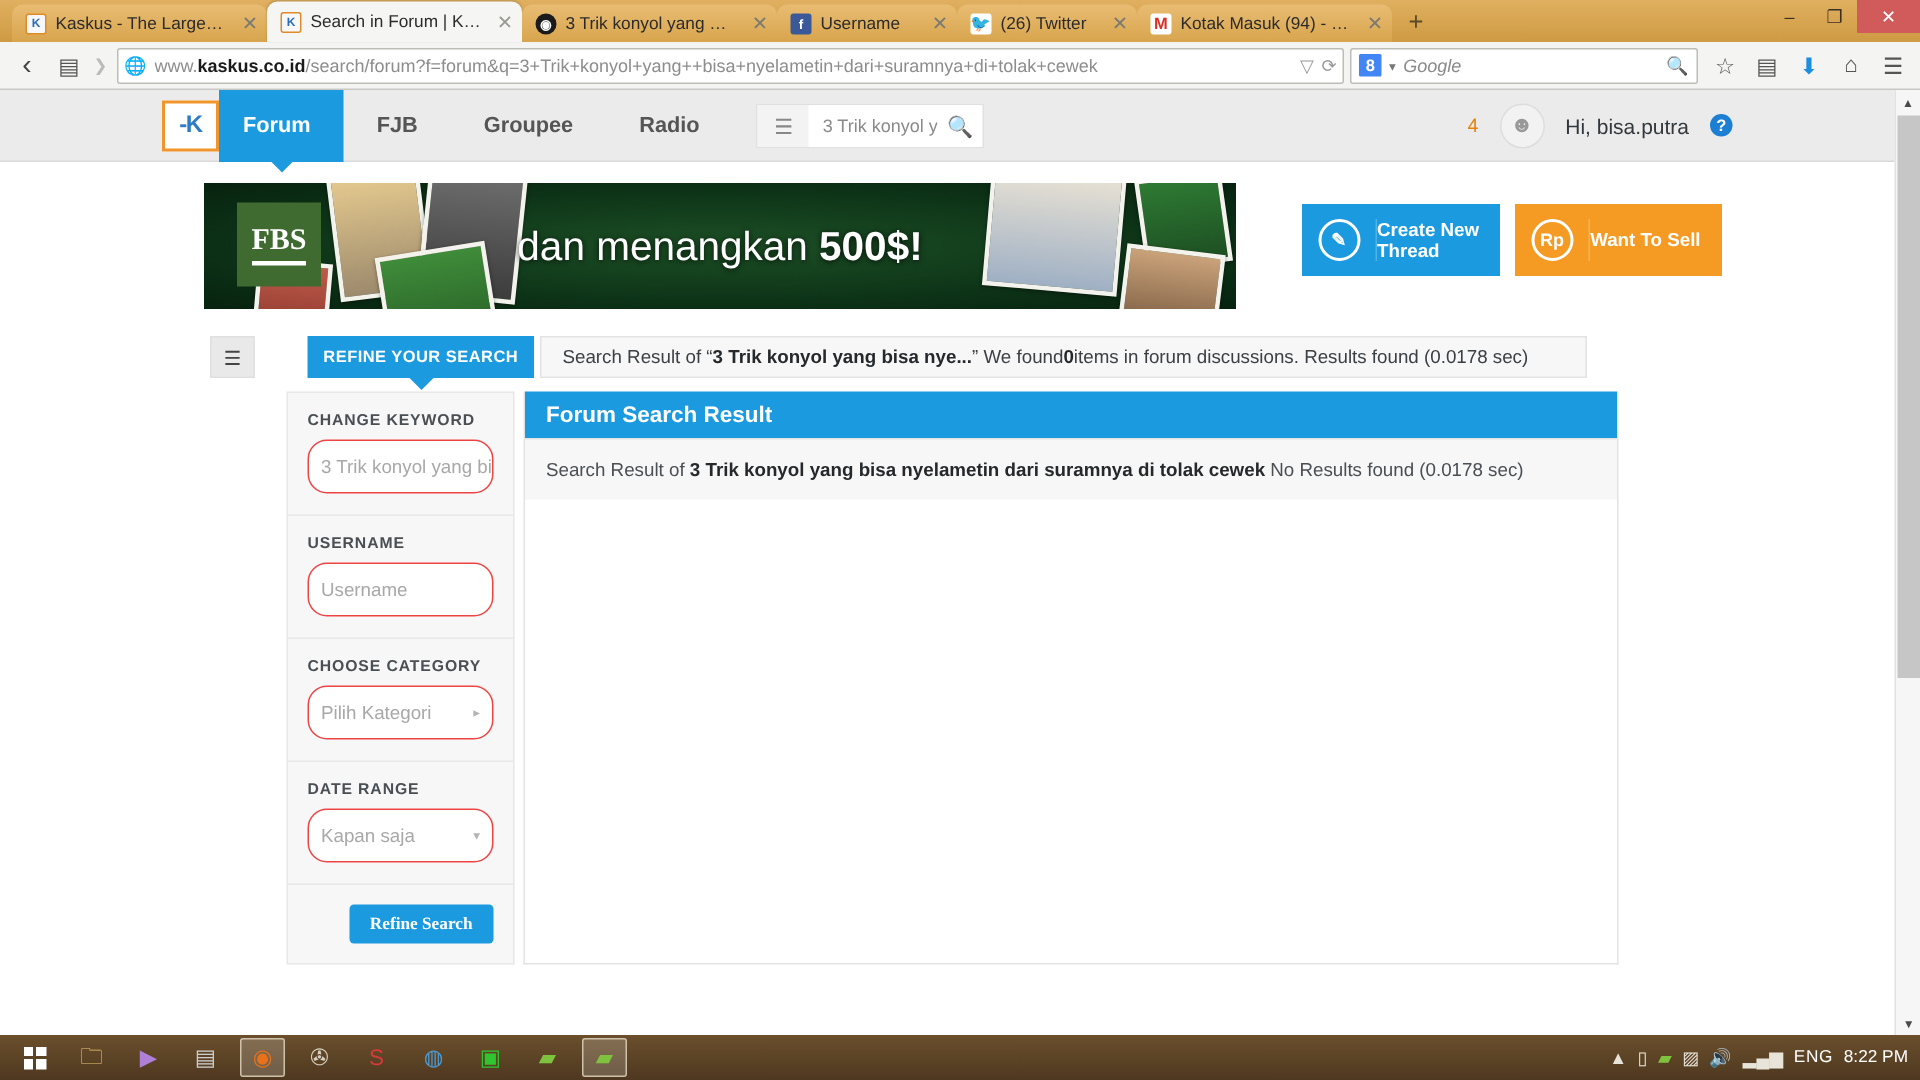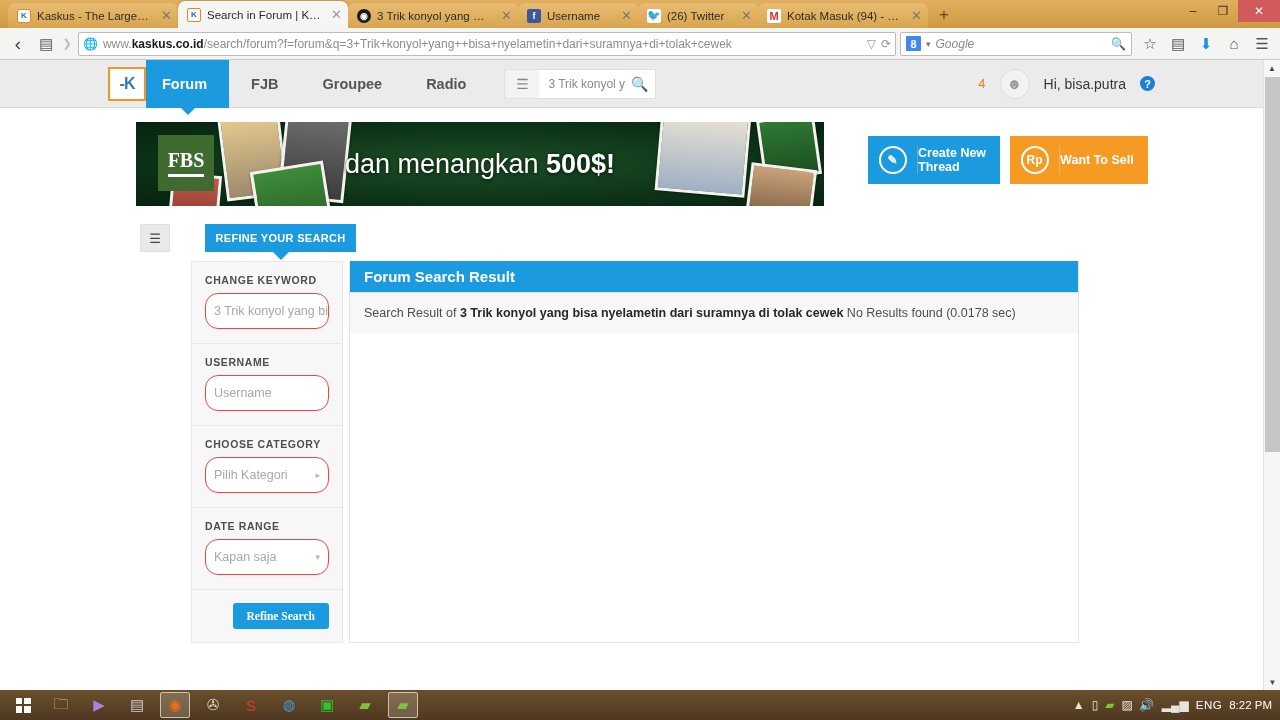--- a/index.html
+++ b/index.html
@@ -379,20 +379,27 @@
                   <div class="ab-circle">Rp</div>
                 </div>
               <div class="ab-label">Want To Sell</div>
             </div>
           </div>
         </div>
 
         <div id="search-row">
           <div id="list-toggle">☰</div>
           <div id="refine-tab">REFINE YOUR SEARCH</div>
+          <div id="result-summary">
+            <span id="sum-a">Search Result of “</span>
+              <b id="sum-b">3 Trik konyol yang bisa nye...</b>
+              <span id="sum-c">” We found </span>
+              <b id="sum-d">0</b>
+              <span id="sum-e"> items in forum discussions. Results found (0.0178 sec)</span>
+          </div>
         </div>
 
         <div id="main-row">
           <div id="refine-panel">
             <div class="refine-group">
               <div class="refine-label">CHANGE KEYWORD</div>
               <div class="refine-field">
                 <span>3 Trik konyol yang bi</span>
               </div>
             </div>

